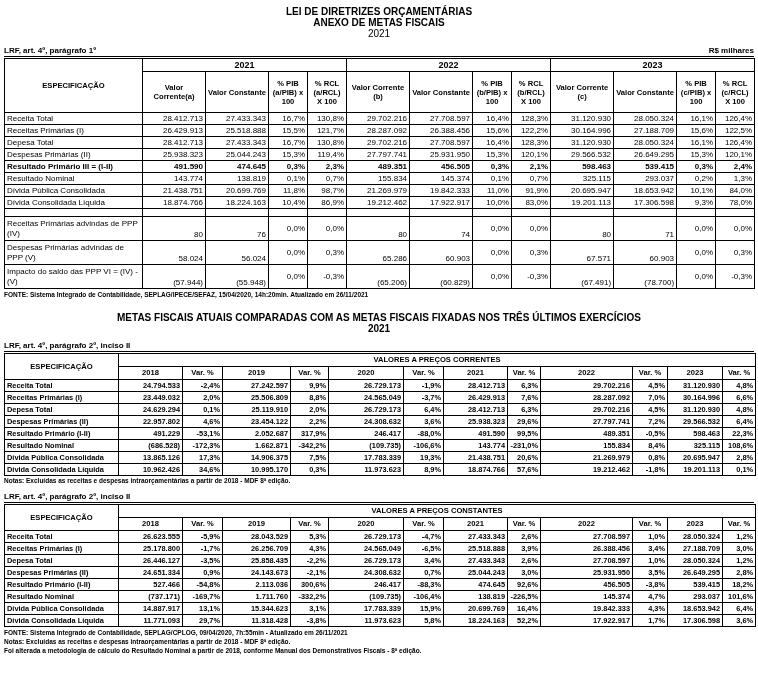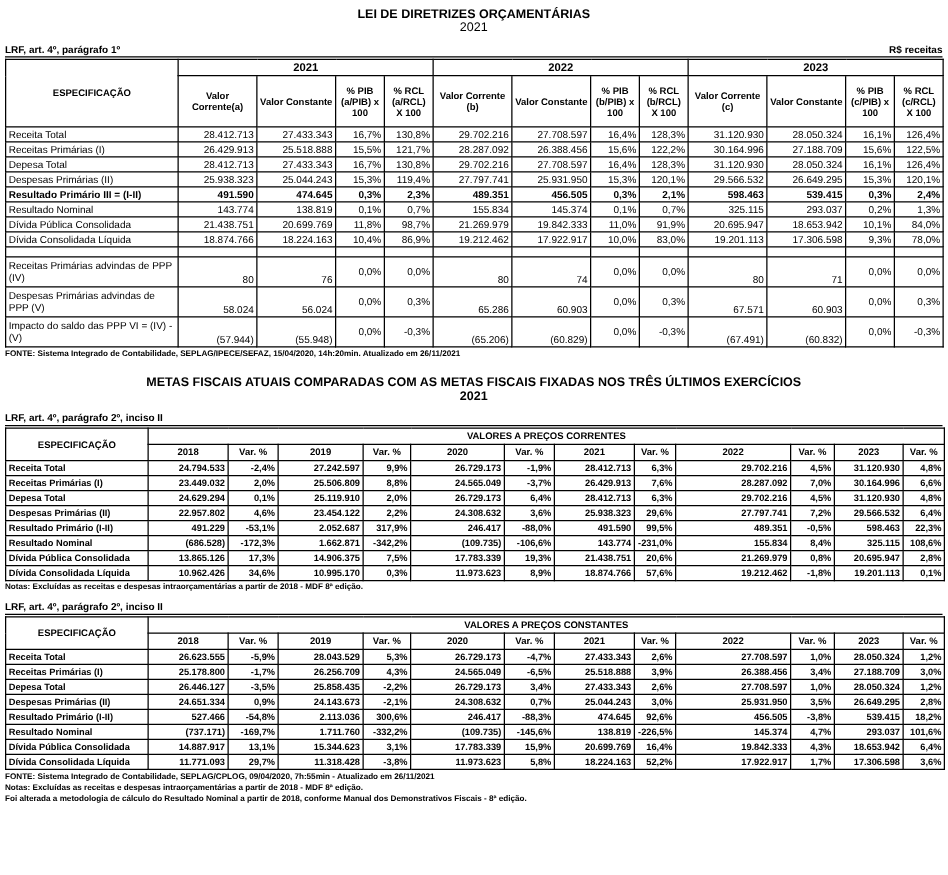--- a/index.html
+++ b/index.html
@@ -43,26 +43,27 @@
   .t23 col.cv5{width:92px;} .t23 col.cr5{width:35px;}
   .t23 col.cv6{width:55px;} .t23 col.cr6{width:33px;}
 </style>
 </head>
 <body>
 
 <div class="page">
 
   <div class="doc-header">
     <div>LEI DE DIRETRIZES ORÇAMENTÁRIAS</div>
+    <div>ANEXO DE METAS FISCAIS</div>
     <div class="yr">2021</div>
   </div>
 
   <div class="cap">
     <span>LRF, art. 4º, parágrafo 1º</span>
-    <span>R$ receitas</span>
+    <span>R$ milhares</span>
   </div>
 
   <table class="t1">
     <colgroup>
       <col class="c-lbl">
       <col class="c-val">
         <col class="c-val">
         <col class="c-pct">
         <col class="c-pct">
       <col class="c-val">
@@ -266,21 +267,21 @@
           <td class="lbl">Impacto do saldo das PPP VI = (IV) - (V)</td>
           <td class="num">(57.944)</td>
           <td class="num">(55.948)</td>
           <td class="num mid">0,0%</td>
           <td class="num mid">-0,3%</td>
           <td class="num">(65.206)</td>
           <td class="num">(60.829)</td>
           <td class="num mid">0,0%</td>
           <td class="num mid">-0,3%</td>
           <td class="num">(67.491)</td>
-          <td class="num">(60.832)</td>
+          <td class="num">(78.700)</td>
           <td class="num mid">0,0%</td>
           <td class="num mid">-0,3%</td>
         </tr>
       </tbody>
   </table>
   <div class="fonte">FONTE: Sistema Integrado de Contabilidade, SEPLAG/IPECE/SEFAZ, 15/04/2020, 14h:20min. Atualizado em 26/11/2021</div>
 
   <div class="title2">
     <div>METAS FISCAIS ATUAIS COMPARADAS COM AS METAS FISCAIS FIXADAS NOS TRÊS ÚLTIMOS EXERCÍCIOS</div>
     <div class="yr">2021</div>
@@ -567,21 +568,21 @@
           <td class="num">539.415</td>
           <td class="num">18,2%</td>
         </tr>
         <tr>
           <td class="lbl">Resultado Nominal</td>
           <td class="num">(737.171)</td>
           <td class="num">-169,7%</td>
           <td class="num">1.711.760</td>
           <td class="num">-332,2%</td>
           <td class="num">(109.735)</td>
-          <td class="num">-145,6%</td>
+          <td class="num">-106,4%</td>
           <td class="num">138.819</td>
           <td class="num">-226,5%</td>
           <td class="num">145.374</td>
           <td class="num">4,7%</td>
           <td class="num">293.037</td>
           <td class="num">101,6%</td>
         </tr>
         <tr>
           <td class="lbl">Dívida Pública Consolidada</td>
           <td class="num">14.887.917</td>

